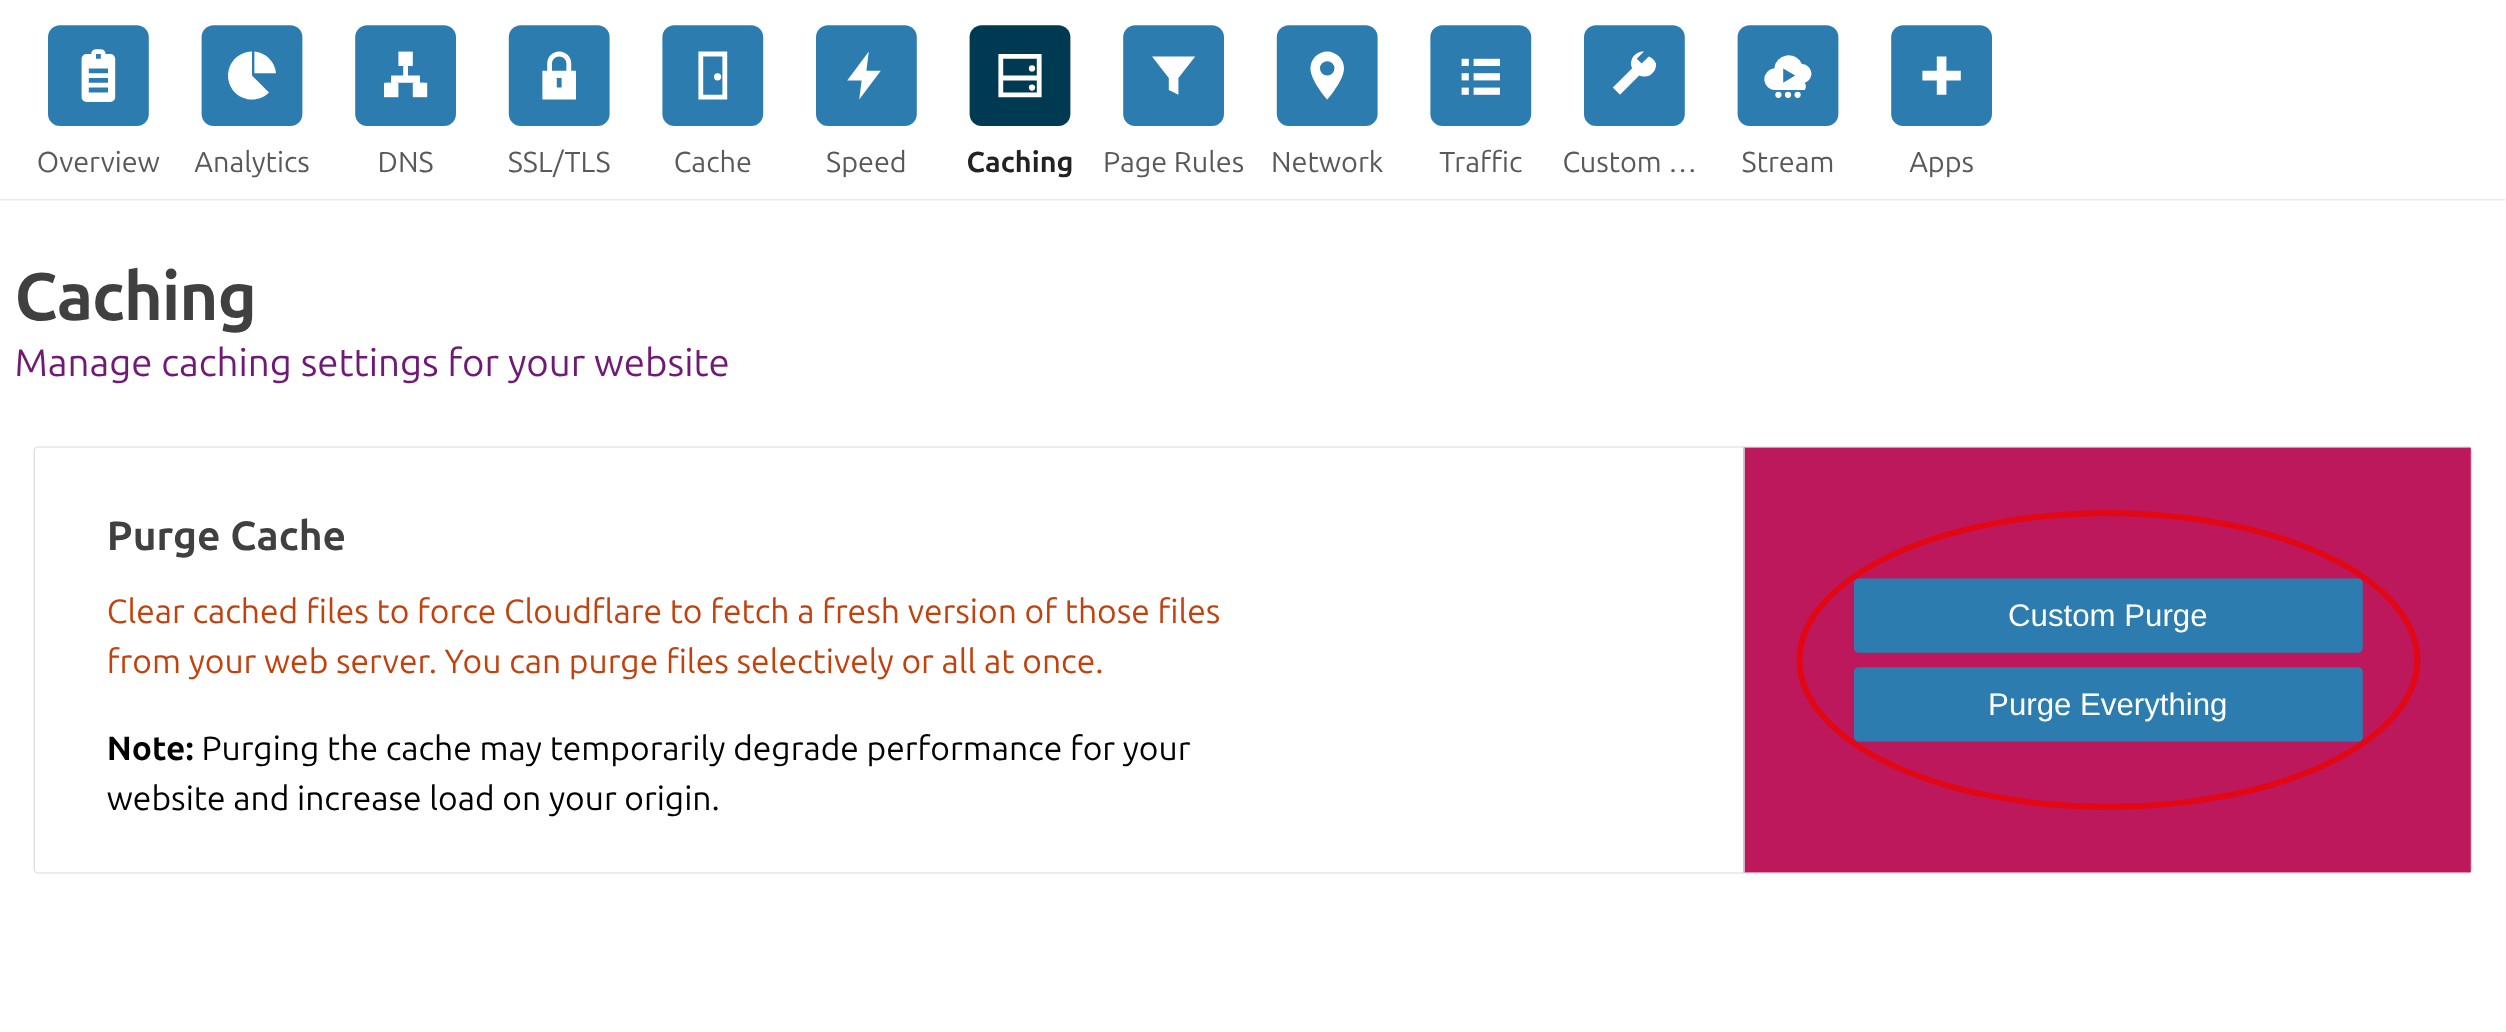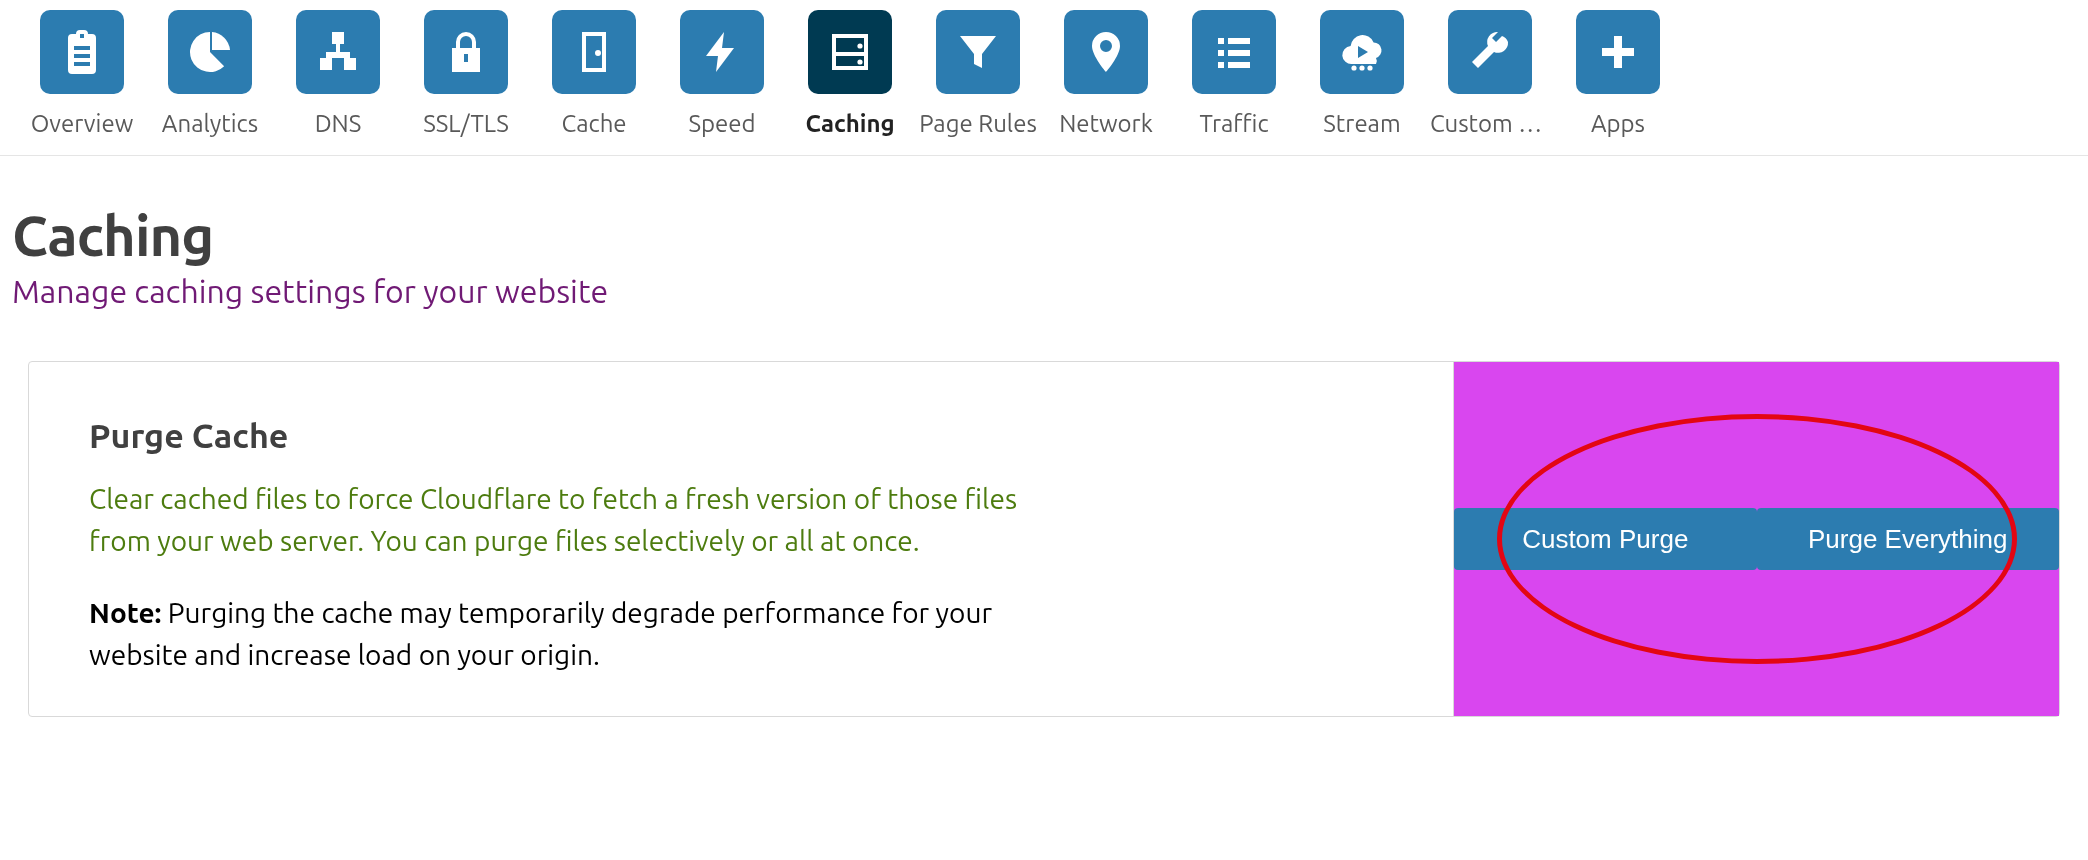--- a/index.html
+++ b/index.html
@@ -7,20 +7,21 @@
       font-family: -apple-system, BlinkMacSystemFont, "Segoe UI", Ubuntu, "Helvetica Neue", sans-serif;
       background: #fff;
       color: #333;
       width: 2088px;
     }
     .nav-strip {
       display: flex;
       padding: 10px 18px 0 18px;
       border-bottom: 1px solid #e5e5e5;
       gap: 0;
+      margin-top: 11px;
     }
     .nav-item {
       display: flex;
       flex-direction: column;
       align-items: center;
       width: 128px;
       padding-bottom: 18px;
       cursor: pointer;
     }
     .nav-icon {
@@ -69,38 +70,38 @@
       border-radius: 4px;
       display: flex;
       min-height: 300px;
     }
     .card-main {
       flex: 1;
       padding: 54px 60px 40px 60px;
     }
     .card-side {
       width: 606px;
-      background: #d946ef;
+      background: #be185d;
       border-left: 1px solid #d9d9d9;
       display: flex;
-      flex-direction: row;
+      flex-direction: column;
       align-items: center;
       justify-content: center;
       position: relative;
       padding: 40px 0;
     }
     .card-title {
       font-size: 34px;
       font-weight: 700;
       color: #404040;
       margin-bottom: 24px;
     }
     .card-desc {
       font-size: 28px;
-      color: #4d7c0f;
+      color: #c2410c;
       line-height: 1.5;
       margin-bottom: 30px;
       max-width: 980px;
     }
     .card-note {
       font-size: 28px;
       color: #000000;
       line-height: 1.5;
       max-width: 980px;
     }
@@ -235,36 +236,36 @@
           <rect x="4" y="17" width="3" height="3"></rect>
           <rect x="9" y="17" width="11" height="3"></rect>
         </svg>
     </div>
     <div class="nav-label">Traffic</div>
   </div>
 
   <div class="nav-item">
     <div class="nav-icon">
       <svg viewBox="0 0 24 24">
+          <path d="M21 7a5 5 0 0 1-7 5L6 20l-3-3 8-8a5 5 0 0 1 5-7l-3 3 2 2 3-3a5 5 0 0 1 3 3z"></path>
+        </svg>
+    </div>
+    <div class="nav-label">Custom P…</div>
+  </div>
+
+  <div class="nav-item">
+    <div class="nav-icon">
+      <svg viewBox="0 0 24 24">
           <path d="M19 15a4 4 0 0 0-1.2-7.8A6 6 0 0 0 6.3 9 4.5 4.5 0 0 0 7 18h12a3 3 0 0 0 0-3zM10 9l5 3-5 3z"></path>
           <circle cx="8" cy="20" r="1.3"></circle>
           <circle cx="12" cy="20" r="1.3"></circle>
           <circle cx="16" cy="20" r="1.3"></circle>
         </svg>
     </div>
     <div class="nav-label">Stream</div>
-  </div>
-
-  <div class="nav-item">
-    <div class="nav-icon">
-      <svg viewBox="0 0 24 24">
-          <path d="M21 7a5 5 0 0 1-7 5L6 20l-3-3 8-8a5 5 0 0 1 5-7l-3 3 2 2 3-3a5 5 0 0 1 3 3z"></path>
-        </svg>
-    </div>
-    <div class="nav-label">Custom P…</div>
   </div>
 
   <div class="nav-item">
     <div class="nav-icon">
       <svg viewBox="0 0 24 24">
           <path d="M10 4h4v6h6v4h-6v6h-4v-6H4v-4h6z"></path>
         </svg>
     </div>
     <div class="nav-label">Apps</div>
   </div>

